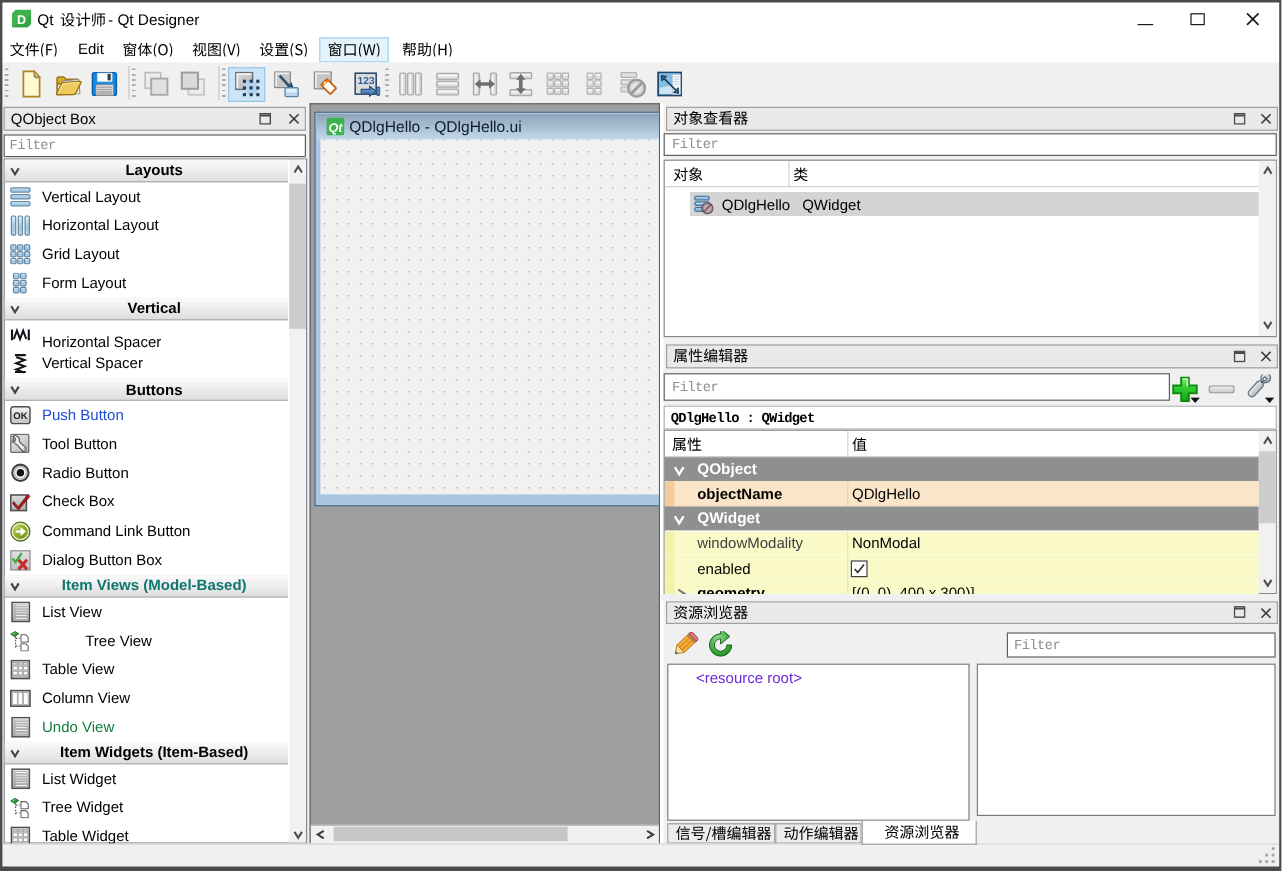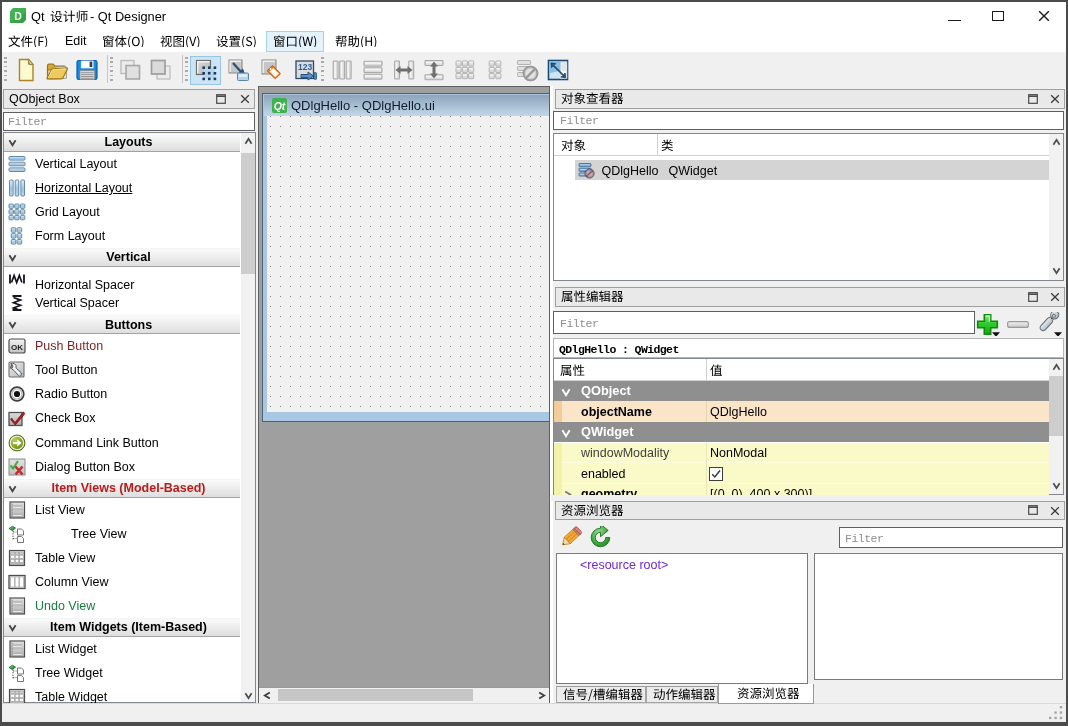--- a/index.html
+++ b/index.html
@@ -251,21 +251,21 @@
         <linearGradient id="bg1" x1="0" y1="0" x2="0" y2="1">
           <stop offset="0" stop-color="#e2f2fc"></stop>
           <stop offset="0.55" stop-color="#9ec6e4"></stop>
           <stop offset="1" stop-color="#bcdaef"></stop>
         </linearGradient>
       </defs>
       <rect x="1.5" y="1.0" width="3.6" height="16.0" rx="1" fill="url(#bg1)" stroke="#6688a2" stroke-width="1"></rect>
       <rect x="7.2" y="1.0" width="3.6" height="16.0" rx="1" fill="url(#bg1)" stroke="#6688a2" stroke-width="1"></rect>
       <rect x="12.9" y="1.0" width="3.6" height="16.0" rx="1" fill="url(#bg1)" stroke="#6688a2" stroke-width="1"></rect>
     </svg></div>
-<div style="position:absolute;left:35px;top:181.05px;font:normal 12.5px/14px 'Liberation Sans',sans-serif;color:#000;letter-spacing:0;white-space:pre;text-decoration:underline;">Horizontal Layout</div>
+<div style="position:absolute;left:35px;top:181.05px;font:normal 12.5px/14px 'Liberation Sans',sans-serif;color:#000;letter-spacing:0;white-space:pre;">Horizontal Layout</div>
 <div style="position:absolute;left:8px;top:203.10000000000002px;line-height:0;"><svg width="18" height="18" viewBox="0 0 18 18">
       <defs>
         <linearGradient id="bg1" x1="0" y1="0" x2="0" y2="1">
           <stop offset="0" stop-color="#e2f2fc"></stop>
           <stop offset="0.55" stop-color="#9ec6e4"></stop>
           <stop offset="1" stop-color="#bcdaef"></stop>
         </linearGradient>
       </defs>
       <rect x="1.0" y="1.0" width="4.4" height="4.4" rx="1" fill="url(#bg1)" stroke="#6688a2" stroke-width="1"></rect>
       <rect x="6.7" y="1.0" width="4.4" height="4.4" rx="1" fill="url(#bg1)" stroke="#6688a2" stroke-width="1"></rect>
@@ -315,21 +315,21 @@
     </svg></div>
 <div style="position:absolute;left:4px;width:249px;text-align:center;top:317.50000000000006px;font:bold 12.5px/14px 'Liberation Sans',sans-serif;color:#000;letter-spacing:0;white-space:pre;">Buttons</div>
 <div style="position:absolute;left:8px;top:337.30000000000007px;line-height:0;"><svg width="18" height="18" viewBox="0 0 18 18">
       <linearGradient id="pb" x1="0" y1="0" x2="0" y2="1">
         <stop offset="0" stop-color="#f4f4f4"></stop>
         <stop offset="1" stop-color="#c2c2c2"></stop>
       </linearGradient>
       <rect x="1" y="2" width="16" height="14" rx="2" fill="url(#pb)" stroke="#4c4c4c" stroke-width="1.2"></rect>
       <text x="9" y="12.5" text-anchor="middle" font-family="Liberation Sans,sans-serif" font-size="8" font-weight="bold" fill="#222">OK</text>
     </svg></div>
-<div style="position:absolute;left:35px;top:339.30000000000007px;font:normal 12.5px/14px 'Liberation Sans',sans-serif;color:#7f1d1d;letter-spacing:0;white-space:pre;">Push Button</div>
+<div style="position:absolute;left:35px;top:339.30000000000007px;font:normal 12.5px/14px 'Liberation Sans',sans-serif;color:#1d4ed8;letter-spacing:0;white-space:pre;">Push Button</div>
 <div style="position:absolute;left:8px;top:361.3500000000001px;line-height:0;"><svg width="18" height="18" viewBox="0 0 18 18">
       <linearGradient id="tb" x1="0" y1="0" x2="1" y2="1">
         <stop offset="0" stop-color="#ececec"></stop>
         <stop offset="1" stop-color="#b8b8b8"></stop>
       </linearGradient>
       <rect x="1" y="1" width="15" height="15" rx="1" fill="url(#tb)" stroke="#6e6e6e" stroke-width="1.1"></rect>
       <path d="M4 3.2 a3.6 3.6 0 0 0 1.4 5.9 l0.7 0.5 4.3 4.8 a1.9 1.9 0 0 0 2.9 -2.5 l-4.8 -4.4 -0.4 -0.8 a3.6 3.6 0 0 0 -5.5 -3.9 l2.3 2.1 -0.5 2 -2.1 0.4 z" fill="#eef1f3" stroke="#585f66" stroke-width="1"></path>
       <circle cx="12.2" cy="13" r="0.8" fill="#9aa2a8"></circle>
     </svg></div>
 <div style="position:absolute;left:35px;top:363.3500000000001px;font:normal 12.5px/14px 'Liberation Sans',sans-serif;color:#000;letter-spacing:0;white-space:pre;">Tool Button</div>
@@ -366,21 +366,21 @@
       </linearGradient>
       <rect x="1" y="1" width="16" height="16" fill="url(#db)" stroke="#8a8a8a" stroke-width="1"></rect>
       <path d="M2.5 7.5 L5 10.5 L10 3" fill="none" stroke="#3fae3f" stroke-width="2"></path>
       <path d="M7.5 8.5 L14.5 16.5 M14.5 8.5 L7.5 16.5" stroke="#c92a2a" stroke-width="2.6"></path>
     </svg></div>
 <div style="position:absolute;left:35px;top:459.5500000000001px;font:normal 12.5px/14px 'Liberation Sans',sans-serif;color:#000;letter-spacing:0;white-space:pre;">Dialog Button Box</div>
 <div style="position:absolute;left:4px;top:478.60000000000014px;width:236px;height:19px;background:linear-gradient(#fafafa,#dedede);border-top:1px solid #f4f4f4;border-bottom:1px solid #a2a2a2;"></div>
 <div style="position:absolute;left:8px;top:483.60000000000014px;line-height:0;"><svg width="9" height="9" viewBox="0 0 9 9">
       <path d="M1.4 2.2 L4.5 7.2 L7.6 2.2" fill="none" stroke="#444" stroke-width="1.8"></path>
     </svg></div>
-<div style="position:absolute;left:4px;width:249px;text-align:center;top:480.8000000000001px;font:bold 12.5px/14px 'Liberation Sans',sans-serif;color:#b91c1c;letter-spacing:0;white-space:pre;">Item Views (Model-Based)</div>
+<div style="position:absolute;left:4px;width:249px;text-align:center;top:480.8000000000001px;font:bold 12.5px/14px 'Liberation Sans',sans-serif;color:#0f766e;letter-spacing:0;white-space:pre;">Item Views (Model-Based)</div>
 <div style="position:absolute;left:8px;top:500.60000000000014px;line-height:0;"><svg width="18" height="18" viewBox="0 0 18 18">
       <linearGradient id="lv" x1="0" y1="0" x2="0" y2="1">
         <stop offset="0" stop-color="#f2f2f2"></stop>
         <stop offset="1" stop-color="#b5b5b5"></stop>
       </linearGradient>
       <rect x="2" y="1" width="14.5" height="16" fill="url(#lv)" stroke="#4e4e4e" stroke-width="1.2"></rect>
       <rect x="4.6" y="3.1" width="10" height="1.3" fill="#fdfdfd" stroke="#8f8f8f" stroke-width="0.5"></rect>
       <rect x="4.6" y="5.8" width="10" height="1.3" fill="#fdfdfd" stroke="#8f8f8f" stroke-width="0.5"></rect>
       <rect x="4.6" y="8.5" width="10" height="1.3" fill="#fdfdfd" stroke="#8f8f8f" stroke-width="0.5"></rect>
       <rect x="4.6" y="11.2" width="10" height="1.3" fill="#fdfdfd" stroke="#8f8f8f" stroke-width="0.5"></rect>

